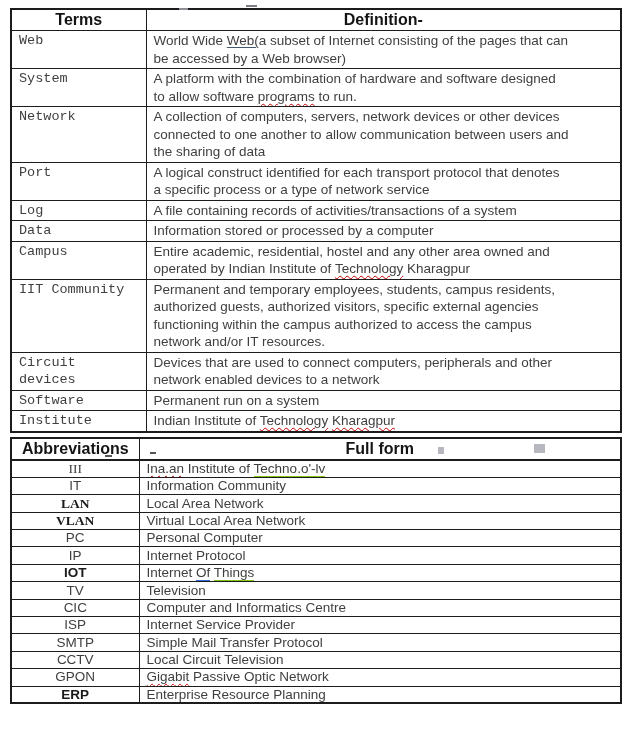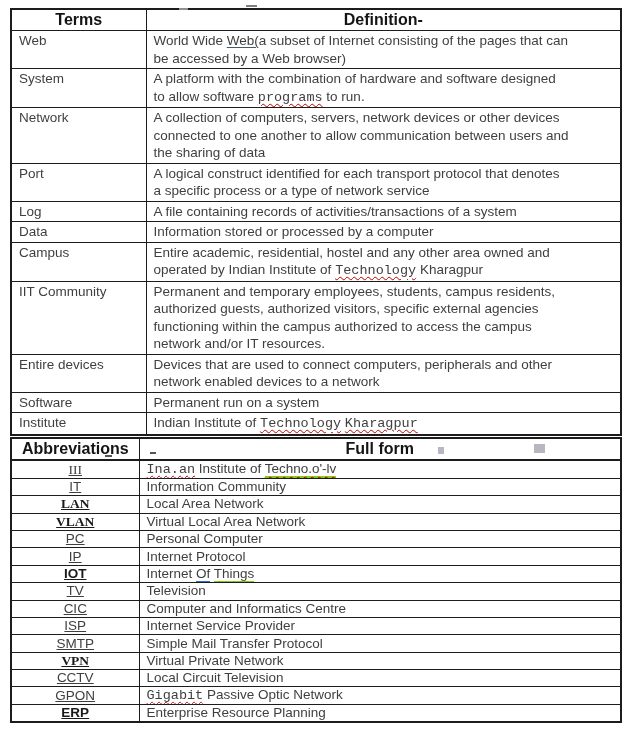--- a/index.html
+++ b/index.html
@@ -43,43 +43,42 @@
   table{border:2px solid var(--border);}
   th{
     color:var(--heading);
     font-weight:bold;
     text-align:center;
     height:21px;
     line-height:20px;
     font-size:16px;
   }
   #terms-table td{padding:1px 6px 1px 7px;}
-  #terms-table td.term-cell{}
+  #terms-table td.term-cell{font-family:Liberation Mono, monospace;}
   #terms-table col.c-term{width:135px;}
   #terms-table col.c-def{width:475px;}
   #abbr-table col.c-abbr{width:128px;}
   #abbr-table col.c-full{width:482px;}
   #abbr-table th{border-bottom-width:2px;}
   #abbr-table td{
     height:17.4px;
     line-height:15.8px;
     padding:0 6px 0 7px;
     vertical-align:middle;
   }
-  #abbr-table td.abbr-cell{text-align:center;padding:0 2px;text-decoration:underline;}
+  #abbr-table td.abbr-cell{text-align:center;padding:0 2px;}
   .def-cell{white-space:pre-line;}
   .ab-serif{font-family:"Liberation Serif", serif;font-weight:bold;color:#1a1a1a;}
   .ab-serif-normal{font-family:"Liberation Serif", serif;}
   .ab-bold{font-weight:bold;color:#1a1a1a;}
   .seg-u{text-decoration:underline;text-underline-offset:2px;text-decoration-color:#45586e;}
   .seg-sp{
     text-decoration:underline wavy var(--squiggle);
     text-decoration-thickness:1px;
     text-underline-offset:2px;
-    font-family:Liberation Mono, monospace;
   }
   .seg-usp{
     border-bottom:5px solid #84cc16;
     text-decoration:underline wavy var(--squiggle);
     text-decoration-thickness:1px;
     text-underline-offset:3px;
   }
   .seg-gr{
     border-bottom:3px double var(--grammar);
   }
@@ -137,21 +136,21 @@
 operated by Indian Institute of </span><span class="seg-sp">Technology</span><span> Kharagpur</span></td>
         </tr>
         <tr>
           <td class="term-cell">IIT Community</td>
           <td class="def-cell"><span>Permanent and temporary employees, students, campus residents,
 authorized guests, authorized visitors, specific external agencies
 functioning within the campus authorized to access the campus
 network and/or IT resources.</span></td>
         </tr>
         <tr>
-          <td class="term-cell">Entire devices</td>
+          <td class="term-cell">Circuit devices</td>
           <td class="def-cell"><span>Devices that are used to connect computers, peripherals and other
 network enabled devices to a network</span></td>
         </tr>
         <tr>
           <td class="term-cell">Software</td>
           <td class="def-cell"><span>Permanent run on a system</span></td>
         </tr>
         <tr>
           <td class="term-cell">Institute</td>
           <td class="def-cell"><span>Indian Institute of </span><span class="seg-sp">Technology</span><span> </span><span class="seg-sp">Kharagpur</span></td>
@@ -209,24 +208,20 @@
         </tr>
         <tr>
           <td class="abbr-cell ">ISP</td>
           <td><span>Internet Service Provider</span></td>
         </tr>
         <tr>
           <td class="abbr-cell ">SMTP</td>
           <td><span>Simple Mail Transfer Protocol</span></td>
         </tr>
         <tr>
-          <td class="abbr-cell ab-serif">VPN</td>
-          <td><span>Virtual Private Network</span></td>
-        </tr>
-        <tr>
           <td class="abbr-cell ">CCTV</td>
           <td><span>Local Circuit Television</span></td>
         </tr>
         <tr>
           <td class="abbr-cell ">GPON</td>
           <td><span class="seg-sp">Gigabit</span><span> Passive Optic Network</span></td>
         </tr>
         <tr>
           <td class="abbr-cell ab-bold">ERP</td>
           <td><span>Enterprise Resource Planning</span></td>

